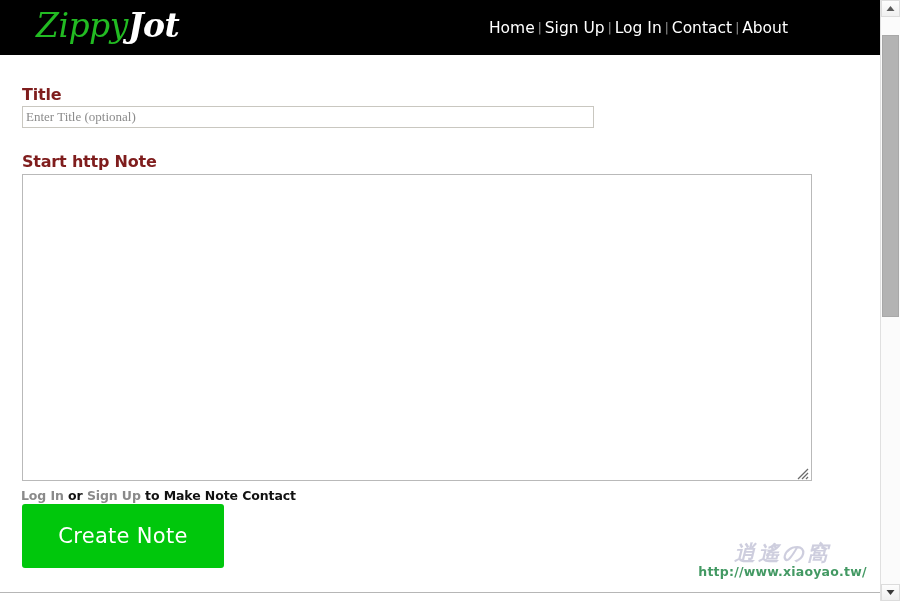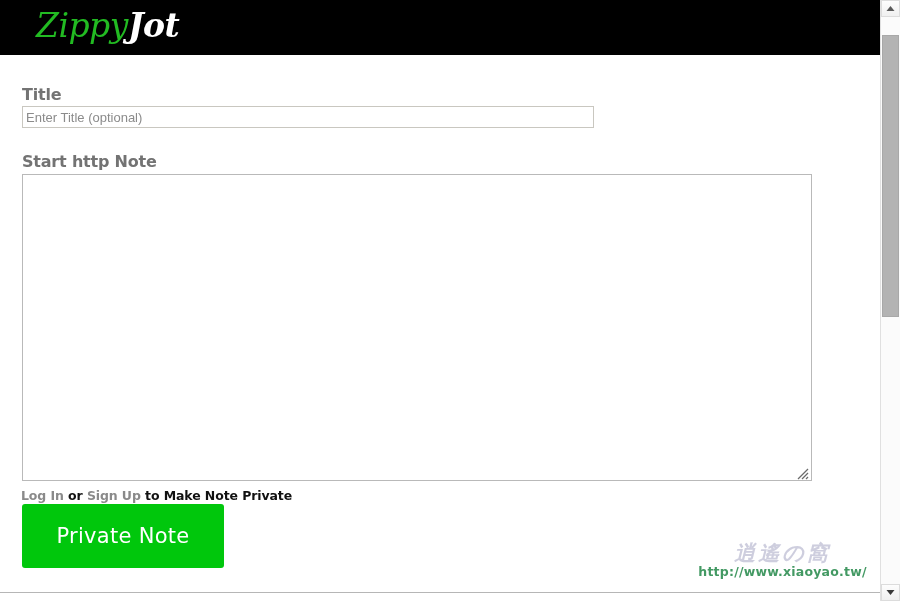--- a/index.html
+++ b/index.html
@@ -78,34 +78,34 @@
     left: 0;
     top: 55px;
     width: 880px;
   }
 
   .field-label {
     position: absolute;
     left: 22px;
     font-size: 16px;
     font-weight: bold;
-    color: #737373;
+    color: #7f1d1d;
     letter-spacing: -0.2px;
   }
   .label-title { top: 30px; }
   .label-note  { top: 97px; }
 
   .title-input {
     position: absolute;
     left: 22px;
     top: 51px;
     width: 572px;
     height: 20px;
     padding: 10px 3px;
-    font-family: Liberation Sans, sans-serif;
+    font-family: Liberation Serif, serif;
     font-size: 13px;
     color: #000000;
     background: #ffffff;
     border: 1px solid #c9c7c0;
     outline: none;
     border-radius: 0;
   }
   .title-input::placeholder { color: #8b8b8b; opacity: 1; }
 
   .note-textarea {
@@ -255,41 +255,44 @@
 
 <div id="viewport">
 
   <div id="page">
 
     <div class="site-header">
       <div class="logo">
         <span class="zippy">Zippy</span><span class="jot">Jot</span>
       </div>
 
+      <nav class="main-nav">
+        <a href="#">Home</a><span class="sep">|</span><a href="#">Sign Up</a><span class="sep">|</span><a href="#">Log In</a><span class="sep">|</span><a href="#">Contact</a><span class="sep">|</span><a href="#">About</a>
+      </nav>
     </div>
 
     <div class="form-area">
 
       <div class="field-label label-title">Title</div>
 
       <input class="title-input" type="text" placeholder="Enter Title (optional)" style="">
 
       <div class="field-label label-note">Start http Note</div>
 
       <textarea class="note-textarea" placeholder="" style=""></textarea>
 
       <svg class="resize-grip" viewBox="0 0 12 12">
         <line x1="11" y1="1" x2="1" y2="11" stroke="#6b6b6b" stroke-width="1.2"></line>
         <line x1="11" y1="5" x2="5" y2="11" stroke="#6b6b6b" stroke-width="1.2"></line>
         <line x1="11" y1="9" x2="9" y2="11" stroke="#6b6b6b" stroke-width="1.2"></line>
       </svg>
 
-      <div class="privacy-line"><a href="#">Log In</a><span> or </span><a href="#">Sign Up</a><span> to Make Note Private</span></div>
-
-      <button class="create-btn">Private Note</button>
+      <div class="privacy-line"><a href="#">Log In</a><span> or </span><a href="#">Sign Up</a><span> to Make Note Contact</span></div>
+
+      <button class="create-btn">Create Note</button>
     </div>
 
     <div class="watermark">
       <span class="wm-cjk">逍遙の窩</span>
       <span class="wm-url">http://www.xiaoyao.tw/</span>
     </div>
 
     <div class="page-bottom-rule"></div>
   </div>
 

